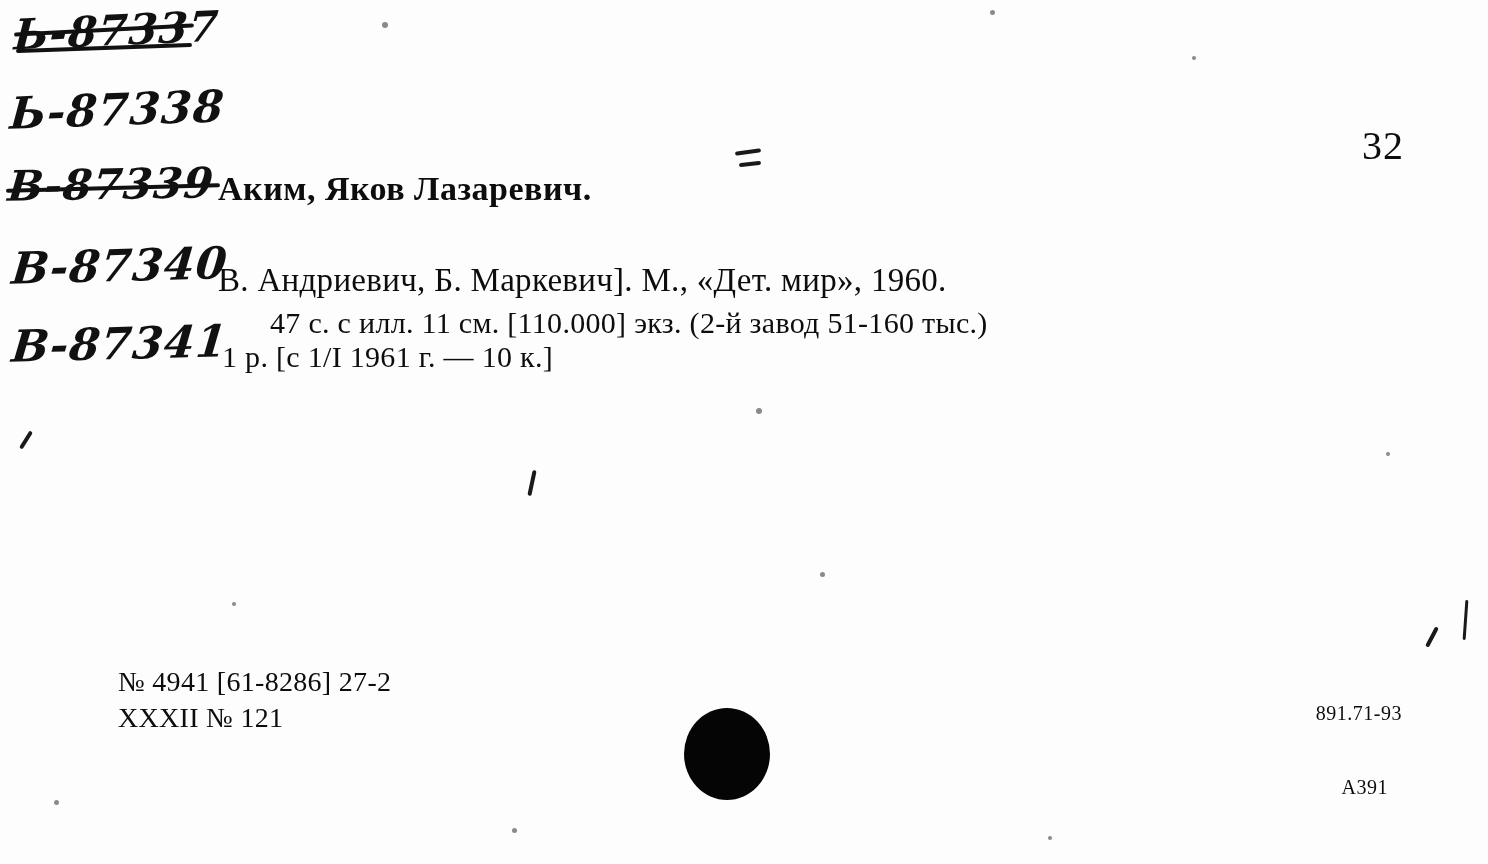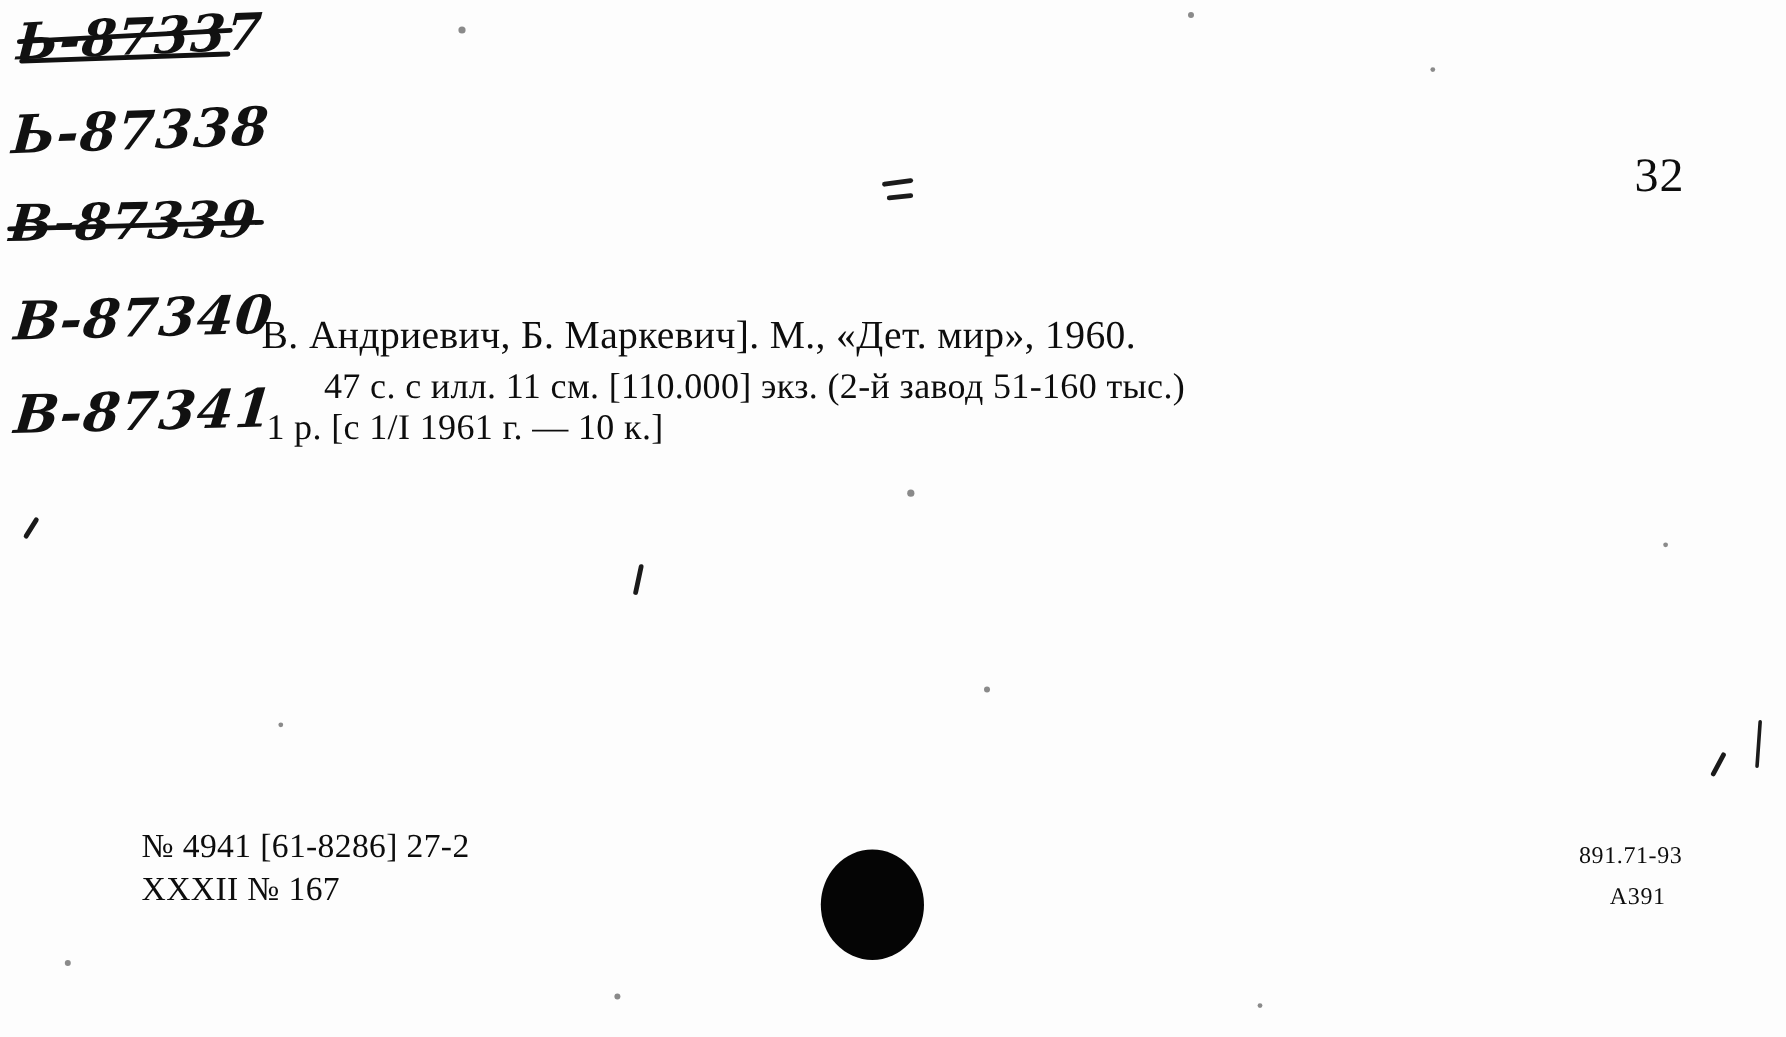--- a/index.html
+++ b/index.html
@@ -80,36 +80,35 @@
     letter-spacing: 1px;
   }
 
   
   .foot-line {
     position: absolute;
     left: 118px;
     font-size: 28px;
     letter-spacing: .3px;
     white-space: nowrap;
-    margin-top: 24px;
   }
   .f1 { top: 666px; }
   .f2 { top: 702px; }
   .f3 { top: 738px; }
 
   .udc {
     position: absolute;
     right: 86px;
     font-size: 20px;
     letter-spacing: .5px;
     white-space: nowrap;
     text-align: right;
   }
   .u1 { top: 702px; }
-  .u2 { top: 736px; right: 100px; margin-left: 44px; }
+  .u2 { top: 776px; right: 100px; margin-left: 44px; }
 
   .ink-blot {
     position: absolute;
     left: 684px;
     top: 708px;
     width: 86px;
     height: 92px;
     background: #050505;
     border-radius: 50%;
   }
@@ -137,26 +136,27 @@
   <div class="hand h2">Ь-87338</div>
 
   <div class="hand h3">В-87339</div>
   <div class="strike s3"></div>
 
   <div class="hand h4">В-87340</div>
   <div class="hand h5">В-87341</div>
 
   <div class="page-num">32</div>
 
+  <div class="author">Аким, Яков Лазаревич.</div>
   <div class="body-line l2">В. Андриевич, Б. Маркевич].     М., «Дет. мир», 1960.</div>
   <div class="body-line l3">47 с. с илл.     11 см.      [110.000] экз. (2-й завод 51-160 тыс.)</div>
   <div class="body-line l4">1 р. [с 1/I 1961 г. — 10 к.]</div>
 
   <div class="foot-line f1">№ 4941 [61-8286]    27-2</div>
-  <div class="foot-line f2">XXXII № 167</div>
+  <div class="foot-line f2">XXXII № 121</div>
 
   <div class="udc u1">891.71-93</div>
   <div class="udc u2">А391</div>
 
   <div class="ink-blot"></div>
   <div class="stray-mark m1"></div>
   <div class="stray-mark m2"></div>
   <div class="stray-mark m3"></div>
   <div class="stray-mark m4"></div>
   <div class="stray-mark m5"></div>

